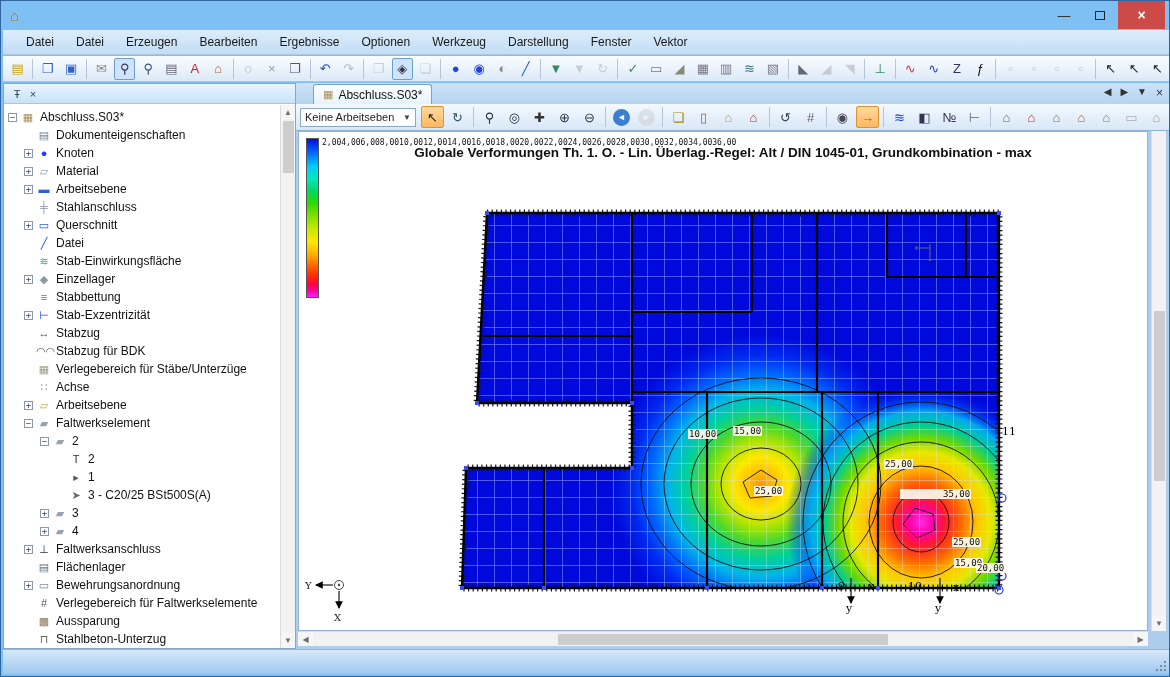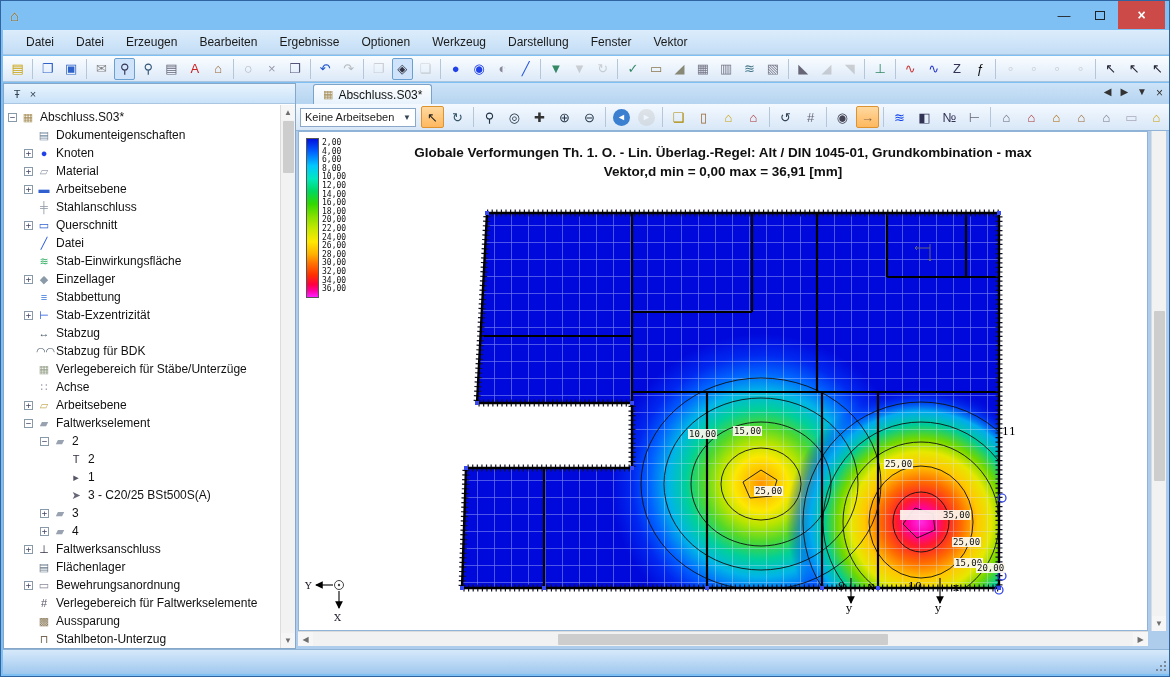--- a/index.html
+++ b/index.html
@@ -59,21 +59,21 @@
     background:linear-gradient(#f4f9ff,#d8e7f7);border-bottom:1px solid #8fb4d8;padding-left:4px;}
   .wp-select{width:116px;height:19px;background:#fff;border:1px solid #8aa8c8;font-size:11px;color:#222;
     display:flex;align-items:center;padding:0 4px;margin-right:4px;}
   .wp-select .car{margin-left:auto;font-size:8px;color:#345;}
   .canvas{position:absolute;left:2px;top:48px;width:850px;height:500px;background:#fff;border:1px solid #8fb4d8;overflow:hidden;}
   .plot-title{position:absolute;left:0;top:11px;width:100%;text-align:center;font-size:13.5px;font-weight:bold;color:#101010;line-height:19px;z-index:3;}
   
   .legend{position:absolute;left:7px;top:6px;z-index:4;display:flex;}
   .legend-bar{width:13px;height:160px;border:1px solid #555;
     background:linear-gradient(#0010e0 0%,#0060ff 8%,#00c8ff 17%,#00e8c0 25%,#00d860 33%,#30d800 41%,#85e000 49%,#c8e800 57%,#ffe800 65%,#ffb000 73%,#ff7000 79%,#ff3000 86%,#ff0040 92%,#ff00a0 96%,#ff20ff 100%);}
-  .legend-ticks{display:flex;flex-direction:column;margin-left:3px;padding-top:1px;}
+  .legend-ticks{display:flex;flex-direction:row;margin-left:3px;padding-top:1px;}
   .legend-tick{font-family:"DejaVu Sans Mono",monospace;font-size:8px;line-height:8.6px;color:#111;}
   
   .contour-label{position:absolute;font-family:"DejaVu Sans Mono",monospace;font-size:9px;color:#101010;
     background:rgba(252,248,238,.92);padding:0 1px;z-index:2;}
   .grid-label{position:absolute;font-family:"DejaVu Serif",serif;font-size:11px;color:#000;z-index:2;}
   
   .statusbar{position:absolute;left:2px;bottom:2px;width:1166px;height:25px;
     background:linear-gradient(#d7e9fb,#9fc8ee);border-top:1px solid #8fb4d8;}
   .grip{position:absolute;right:3px;bottom:3px;width:12px;height:12px;
     background:radial-gradient(circle 1.5px at 3px 11px,#7a8a9a 1.2px,transparent 1.5px),
@@ -568,21 +568,20 @@
           <span style="color: rgb(170, 170, 187);">▭</span>
         </div>
         <div class="tbtn">
           <span style="color: rgb(202, 162, 10);">⌂</span>
         </div>
       </div>
 
     <div class="canvas" id="canvas">
       <div class="plot-title">
         <div>Globale Verformungen Th. 1. O. - Lin. Überlag.-Regel: Alt / DIN 1045-01, Grundkombination - max</div>
-        <div>Vektor,d min = 0,00 max = 36,91 [mm]</div>
       </div>
 
       <div class="legend">
         <div class="legend-bar"></div>
         <div class="legend-ticks" id="legend-ticks">
             <div class="legend-tick">2,00</div>
             <div class="legend-tick">4,00</div>
             <div class="legend-tick">6,00</div>
             <div class="legend-tick">8,00</div>
             <div class="legend-tick">10,00</div>
@@ -717,21 +716,21 @@
           <text id="axis-y-label" x="6" y="457" font-size="10" font-family="DejaVu Serif,serif" fill="#223">Y</text>
           <text id="axis-x-label" x="35" y="489" font-size="10" font-family="DejaVu Serif,serif" fill="#223">X</text>
         </g>
       </svg>
 
       <div id="plot-labels">
           <div class="contour-label" style="left: 389px; top: 297px;">10,00</div>
           <div class="contour-label" style="left: 434px; top: 294px;">15,00</div>
           <div class="contour-label" style="left: 455px; top: 354px;">25,00</div>
           <div class="contour-label" style="left: 585px; top: 327px;">25,00</div>
-          <div class="contour-label" style="left: 601px; top: 378px; padding-left: 43px;">35,00</div>
+          <div class="contour-label" style="left: 601px; top: 357px; padding-left: 43px;">35,00</div>
           <div class="contour-label" style="left: 653px; top: 405px;">25,00</div>
           <div class="contour-label" style="left: 655px; top: 426px;">15,00</div>
           <div class="contour-label" style="left: 677px; top: 431px;">20,00</div>
           <div class="grid-label" style="left: 703px; top: 293px;">11</div>
           <div class="grid-label" style="left: 539px; top: 448px;">9</div>
           <div class="grid-label" style="left: 569px; top: 448px;">x</div>
           <div class="grid-label" style="left: 609px; top: 448px; text-align: right;">10</div>
           <div class="grid-label" style="left: 654px; top: 449px;">x</div>
           <div class="grid-label" style="left: 547px; top: 470px;">y</div>
           <div class="grid-label" style="left: 636px; top: 470px;">y</div>

